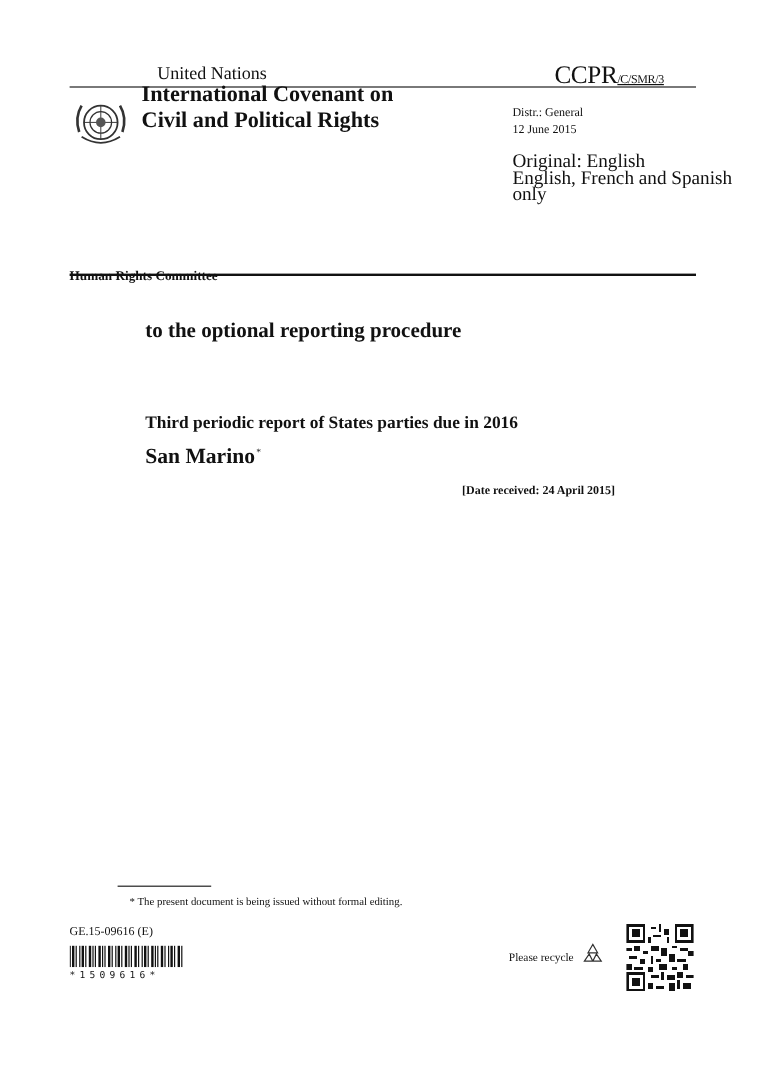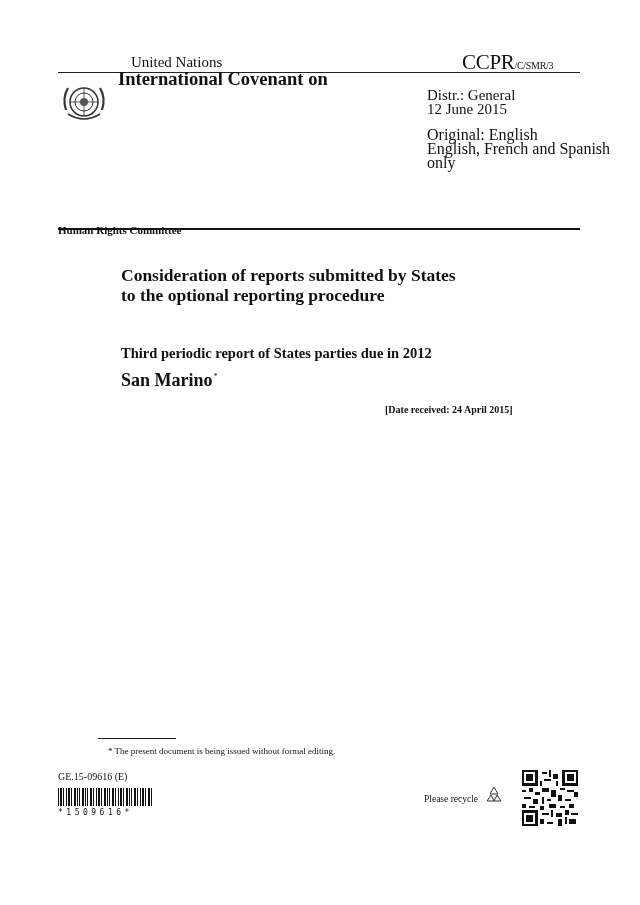--- a/index.html
+++ b/index.html
@@ -1,23 +1,23 @@
 <!DOCTYPE html>
 <html><head>
   <meta charset="utf-8">
   <style>
     html, body { margin: 0; padding: 0; background: #ffffff; }
     body { width: 640px; height: 905px; position: relative; overflow: hidden; font-family: "Liberation Serif", "DejaVu Serif", serif; color: #111; }
     .abs { position: absolute; }
     .un-label { left: 131px; top: 54px; font-size: 15px; }
     .symbol { left: 462px; top: 50px; font-size: 21px; letter-spacing: -0.3px; }
-    .symbol .sub { font-size: 10px; }
+    .symbol .sub { font-size: 10px; text-decoration: underline; }
     .emblem { left: 58px; top: 80px; width: 52px; height: 46px; }
     .title { left: 118px; top: 68px; font-size: 18.5px; font-weight: bold; line-height: 22px; }
-    .distr { left: 427px; top: 88px; font-size: 15px; line-height: 14px; }
+    .distr { left: 427px; top: 88px; font-size: 10px; line-height: 14px; }
     .orig { left: 427px; top: 128px; font-size: 16px; line-height: 14px; }
     .rule-thin { left: 58px; top: 72px; width: 522px; height: 1px; background: #222; }
     .rule-thick { left: 58px; top: 228px; width: 522px; height: 2px; background: #111; }
     .committee { left: 58px; top: 224px; font-size: 11px; font-weight: bold; }
     .heading { left: 121px; top: 265px; font-size: 17.5px; font-weight: bold; line-height: 20px; width: 410px; }
     .subheading { left: 121px; top: 345px; font-size: 14.5px; font-weight: bold; }
     .country { left: 121px; top: 370px; font-size: 18px; font-weight: bold; }
     .country sup { font-size: 8px; font-weight: normal; vertical-align: super; margin-left: 1px; }
     .date-recv { left: 385px; top: 404px; font-size: 10px; font-weight: bold; }
     .fn-rule { left: 98px; top: 738px; width: 78px; height: 1px; background: #222; }
@@ -41,39 +41,39 @@
   <circle cx="26" cy="22" r="9" fill="none" stroke="#333" stroke-width="1"></circle>
   <line x1="12" y1="22" x2="40" y2="22" stroke="#333" stroke-width="0.8"></line>
   <line x1="26" y1="8" x2="26" y2="36" stroke="#333" stroke-width="0.8"></line>
   <circle cx="26" cy="22" r="4" fill="#555"></circle>
   <path d="M8 30 Q4 18 10 8 M44 30 Q48 18 42 8" fill="none" stroke="#333" stroke-width="2.2"></path>
   <path d="M10 34 Q26 44 42 34" fill="none" stroke="#333" stroke-width="1.5"></path>
 </svg>
 
 <div class="abs title">
   <div>International Covenant on</div>
+  <div>Civil and Political Rights</div>
 </div>
 
 <div class="abs distr">
   <div>Distr.: General</div>
   <div>12 June 2015</div>
 </div>
 <div class="abs orig">
   <div>Original: English</div>
   <div>English, French and Spanish only</div>
 </div>
 
 <div class="abs rule-thick"></div>
 <div class="abs committee">Human Rights Committee</div>
 
 <div class="abs heading">
-  <div>Consideration of reports submitted by States</div>
   <div>to the optional reporting procedure</div>
 </div>
-<div class="abs subheading">Third periodic report of States parties due in 2012</div>
+<div class="abs subheading">Third periodic report of States parties due in 2016</div>
 <div class="abs country"><span>San Marino</span><sup>*</sup></div>
 <div class="abs date-recv">[Date received: 24 April 2015]</div>
 
 <div class="abs fn-rule"></div>
 <div class="abs footnote">*  The present document is being issued without formal editing.</div>
 <div class="abs docnum">GE.15-09616  (E)</div>
 
 <svg class="abs barcode" viewBox="0 0 95 18">
   <g fill="#111">
     <rect x="0" y="0" width="1" height="18"></rect>

